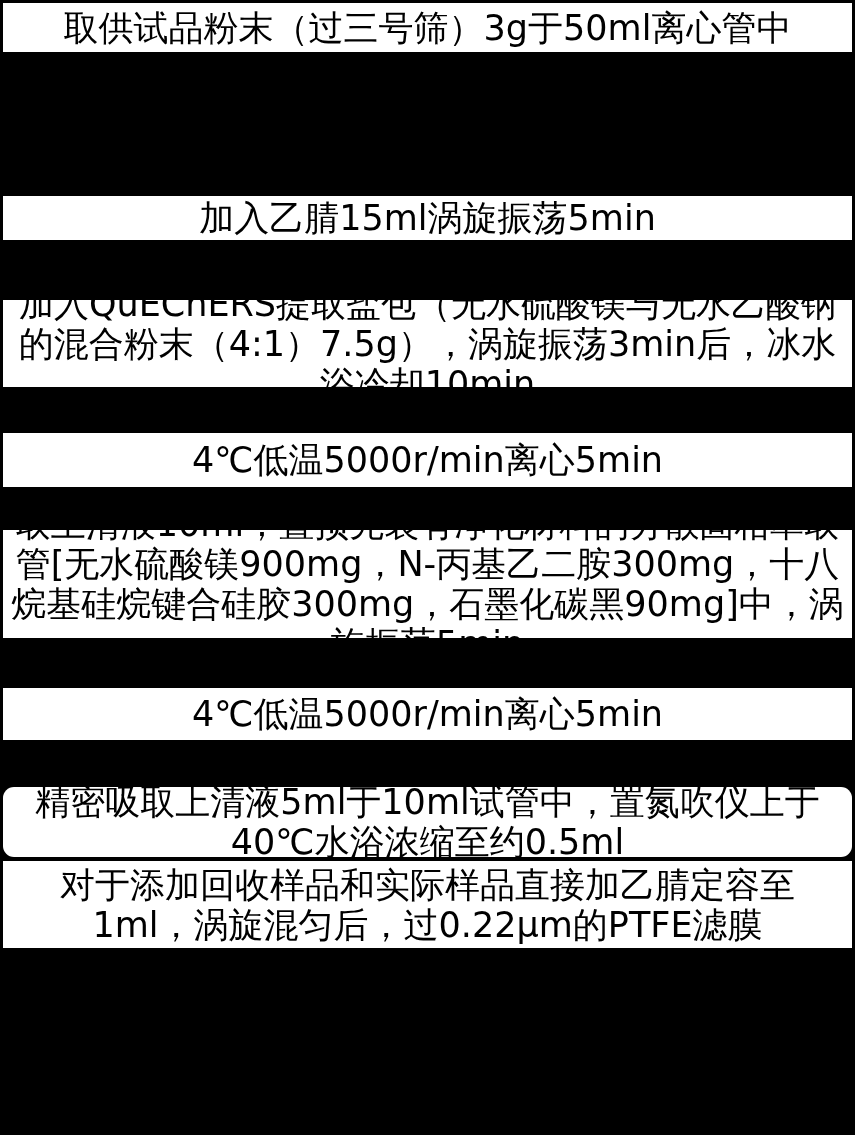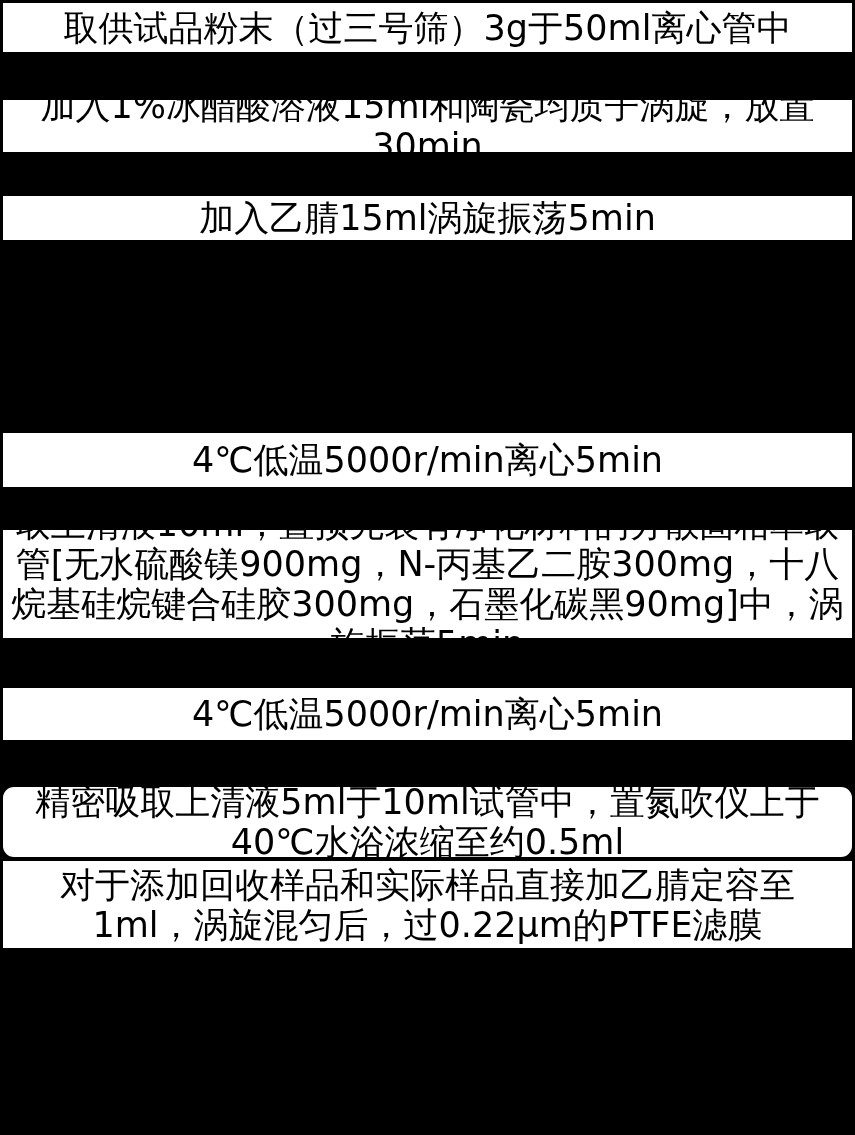--- a/index.html
+++ b/index.html
@@ -47,25 +47,25 @@
   .s9  { top: 861px;  height: 87px;  }
   .s10 { top: 1035px; height: 93px;  }
 </style>
 </head>
 <body>
 
 <div class="flowchart">
   <div class="step s1">
     <span>取供试品粉末（过三号筛）3g于50ml离心管中</span>
   </div>
-  <div class="step s2">
-    <span>加入1%冰醋酸溶液15ml和陶瓷均质子涡旋，放置30min</span>
-  </div>
   <div class="step s3">
     <span>加入乙腈15ml涡旋振荡5min</span>
+  </div>
+  <div class="step s4">
+    <span>加入QuEChERS提取盐包（无水硫酸镁与无水乙酸钠的混合粉末（4:1）7.5g），涡旋振荡3min后，冰水浴冷却10min</span>
   </div>
   <div class="step s5">
     <span>4℃低温5000r/min离心5min</span>
   </div>
   <div class="step s6">
     <span>取上清液10ml，置预先装有净化材料的分散固相萃取管[无水硫酸镁900mg，N-丙基乙二胺300mg，十八烷基硅烷键合硅胶300mg，石墨化碳黑90mg]中，涡旋振荡5min</span>
   </div>
   <div class="step s7">
     <span>4℃低温5000r/min离心5min</span>
   </div>

